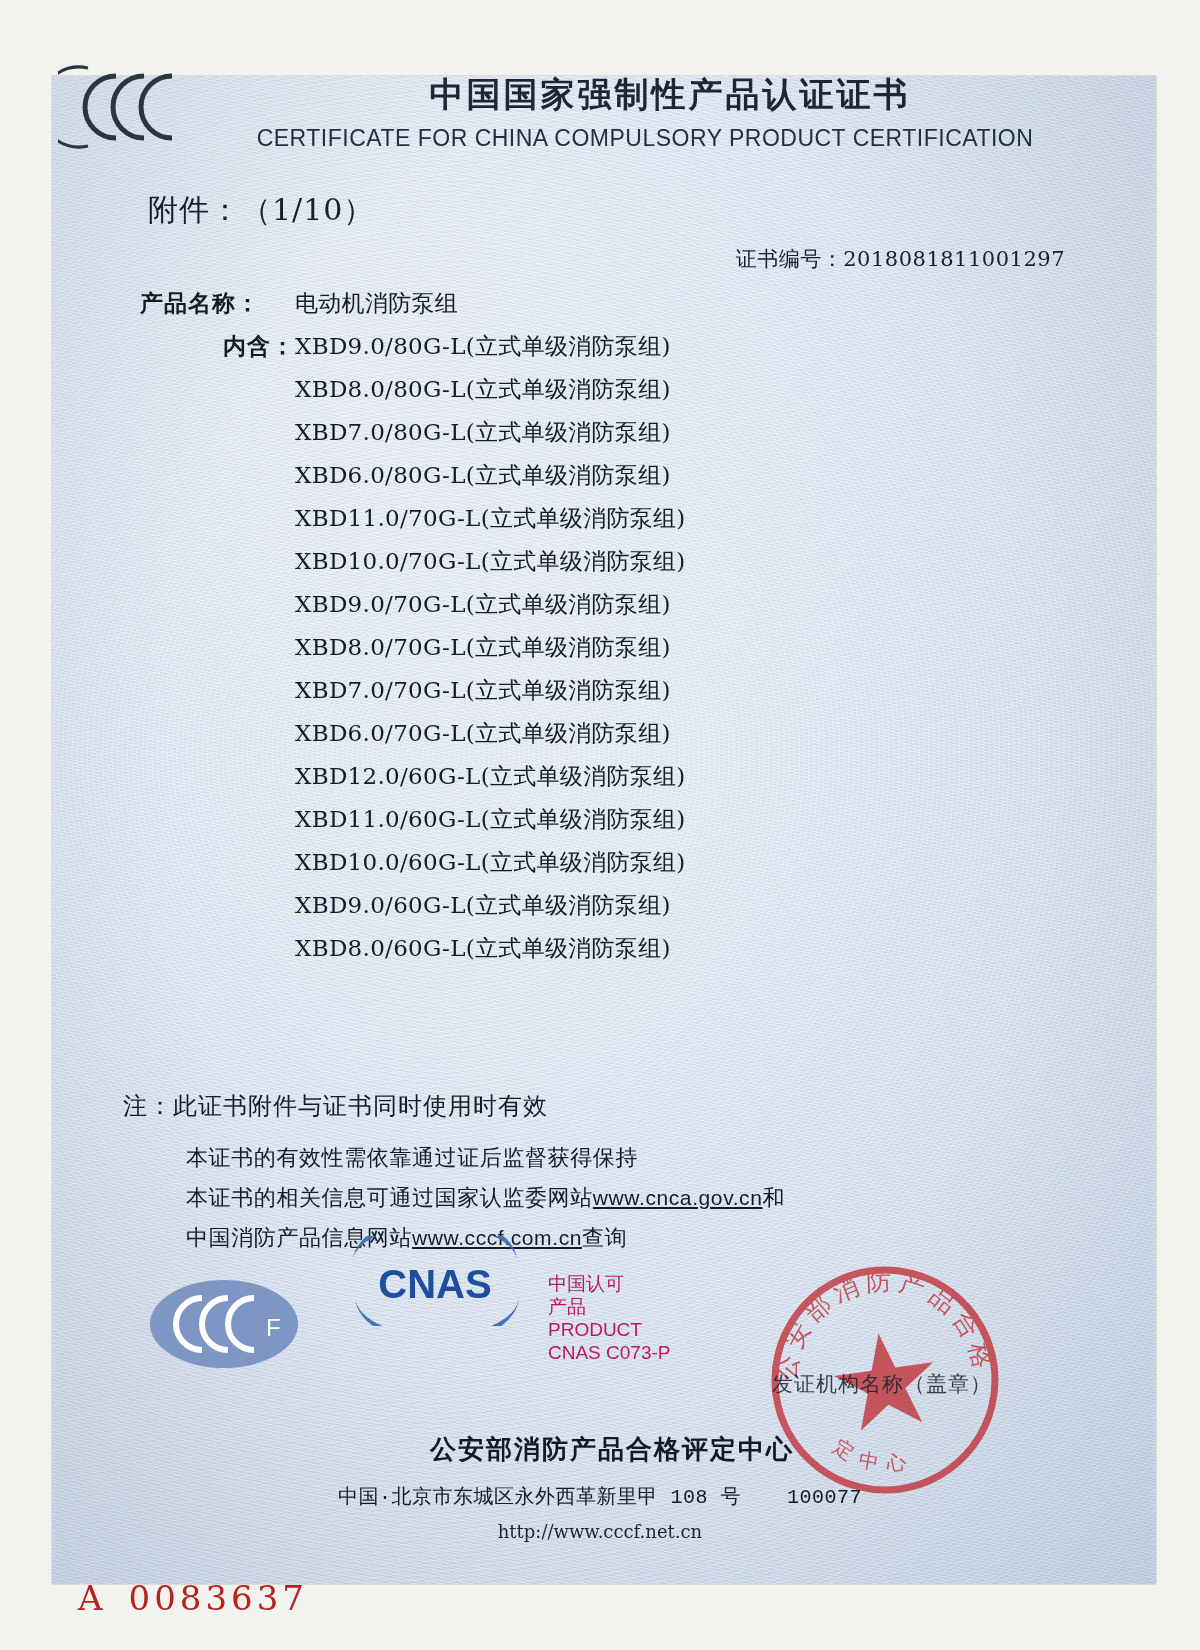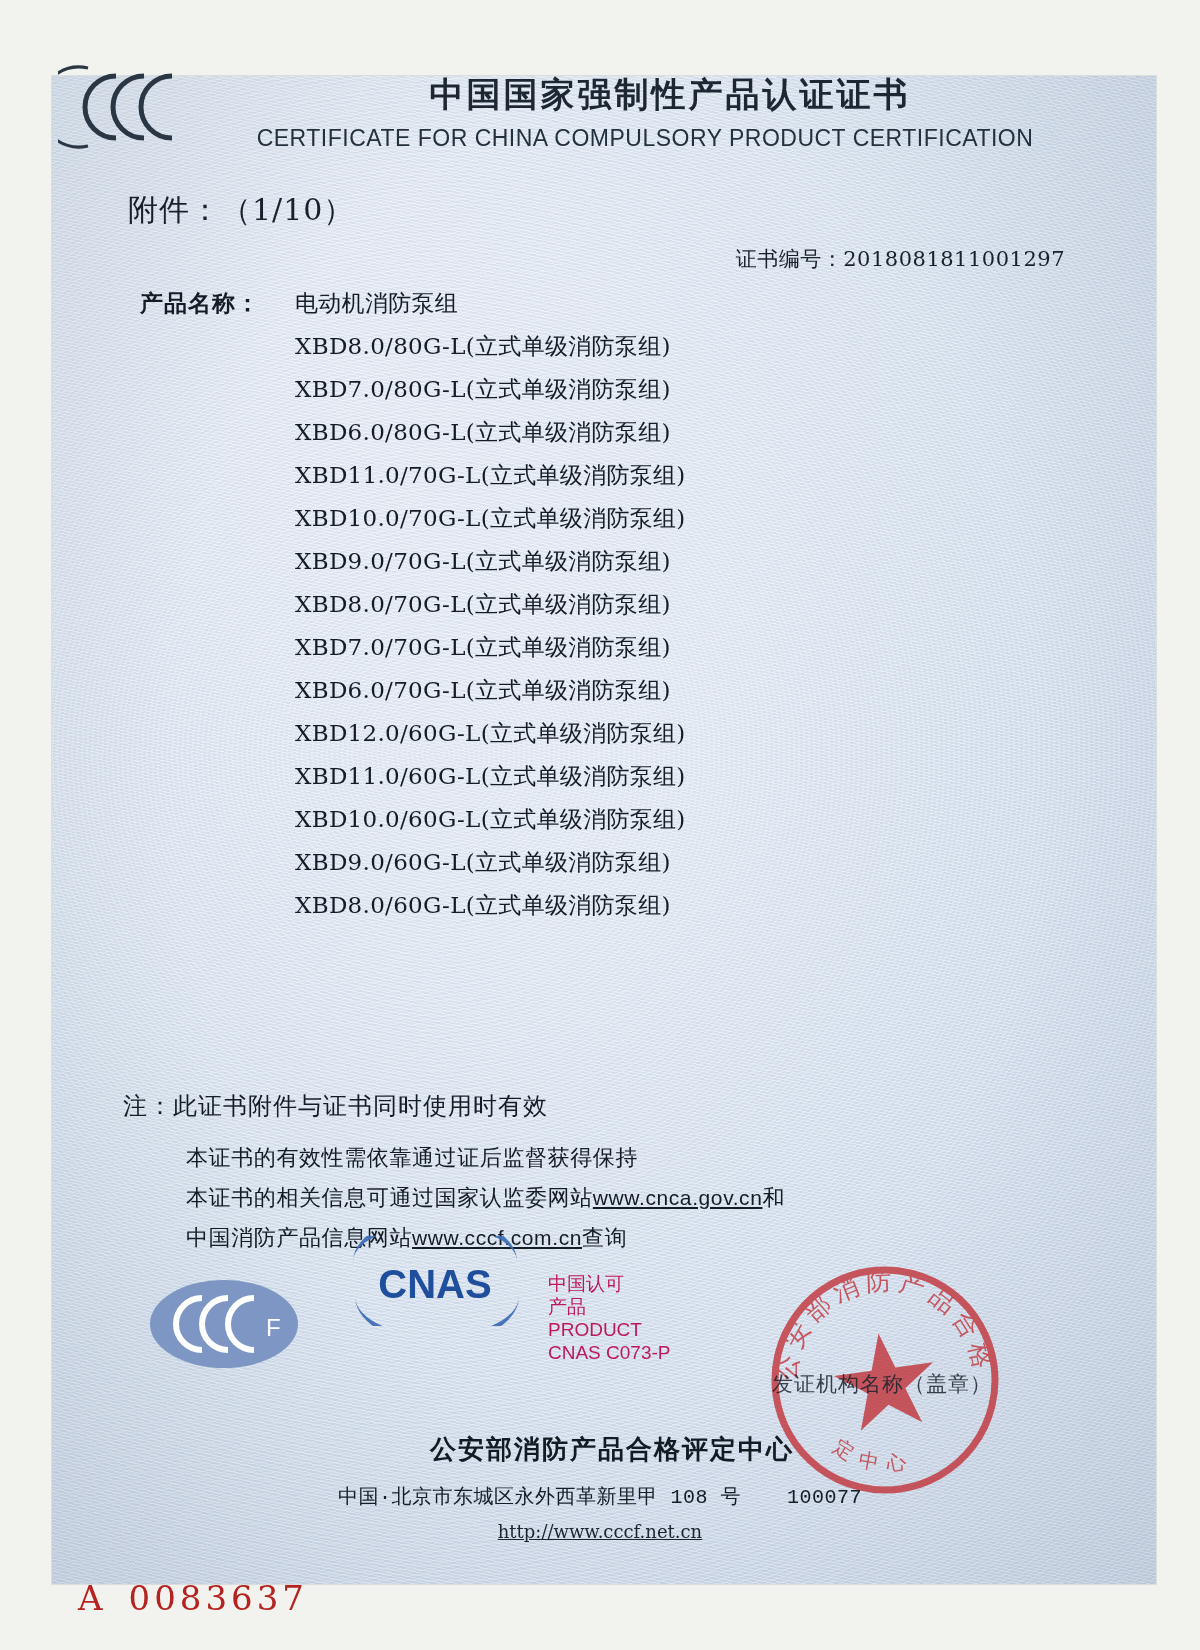--- a/index.html
+++ b/index.html
@@ -77,21 +77,21 @@
     text-align: center;
     font-size: 23px;
     letter-spacing: 0.5px;
     color: #23303e;
     font-family: "Liberation Sans", sans-serif;
   }
 
   
   .annex {
     position: absolute;
-    left: 128px;
+    left: 148px;
     top: 190px;
     font-size: 30px;
     color: #17202b;
     font-family: "DejaVu Serif", serif;
     letter-spacing: 1px;
   }
   .cert-no {
     position: absolute;
     right: 135px;
     top: 245px;
@@ -234,21 +234,20 @@
   .addr .zip { display: inline-block; margin-left: 46px; }
   .site {
     position: absolute;
     left: 0;
     right: 0;
     top: 1521px;
     text-align: center;
     font-size: 18px;
     color: #1b2530;
     font-family: "DejaVu Serif", serif;
-    text-decoration: underline;
   }
 
   .serial {
     position: absolute;
     left: 78px;
     top: 1578px;
     font-size: 34px;
     color: #b4231f;
     font-family: "DejaVu Serif", serif;
     letter-spacing: 4px;
@@ -281,20 +280,24 @@
   <div class="annex">附件：（1/10）</div>
 
   <div class="cert-no">
     <span>证书编号：</span><span>2018081811001297</span>
   </div>
 
   <div class="rows">
     <div class="row">
       <span class="label">产品名称：</span>
       <span class="value">电动机消防泵组</span>
+    </div>
+    <div class="row">
+      <span class="label indent">内含：</span>
+      <span class="value">XBD9.0/80G-L(立式单级消防泵组)</span>
     </div>
 
     <div class="row">
         <span class="label"></span>
         <span class="value">XBD8.0/80G-L(立式单级消防泵组)</span>
       </div>
     <div class="row">
         <span class="label"></span>
         <span class="value">XBD7.0/80G-L(立式单级消防泵组)</span>
       </div>

